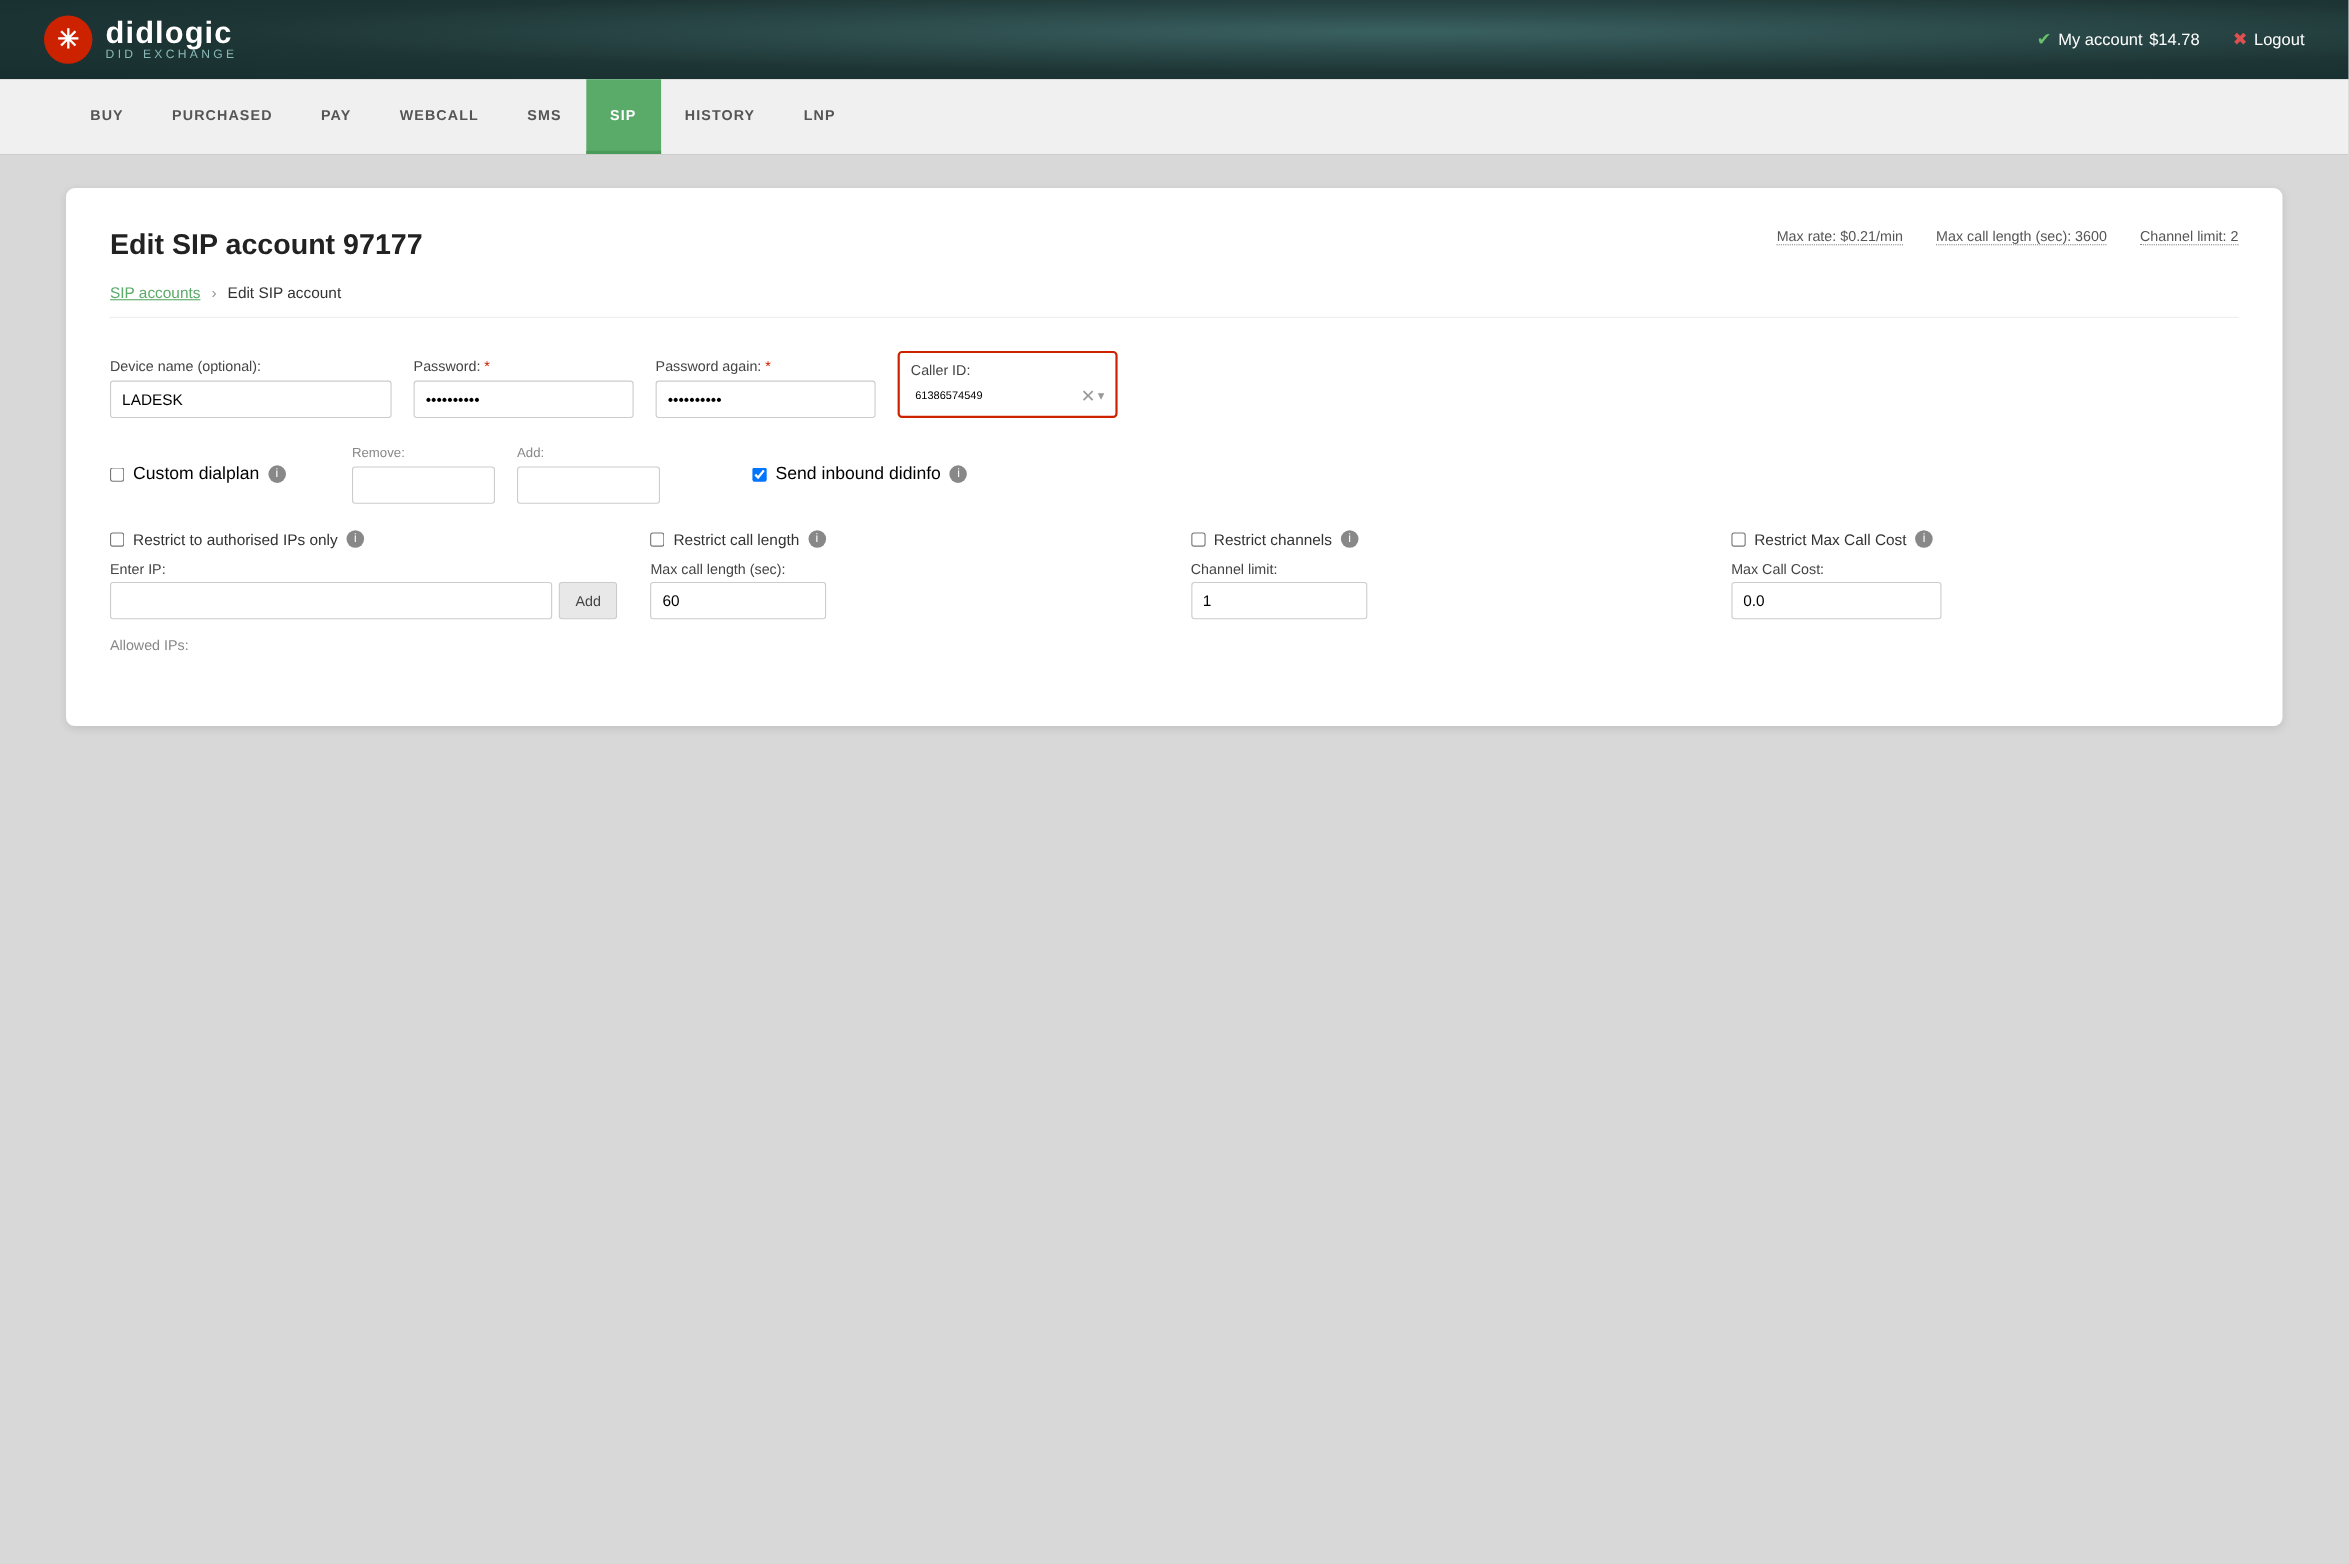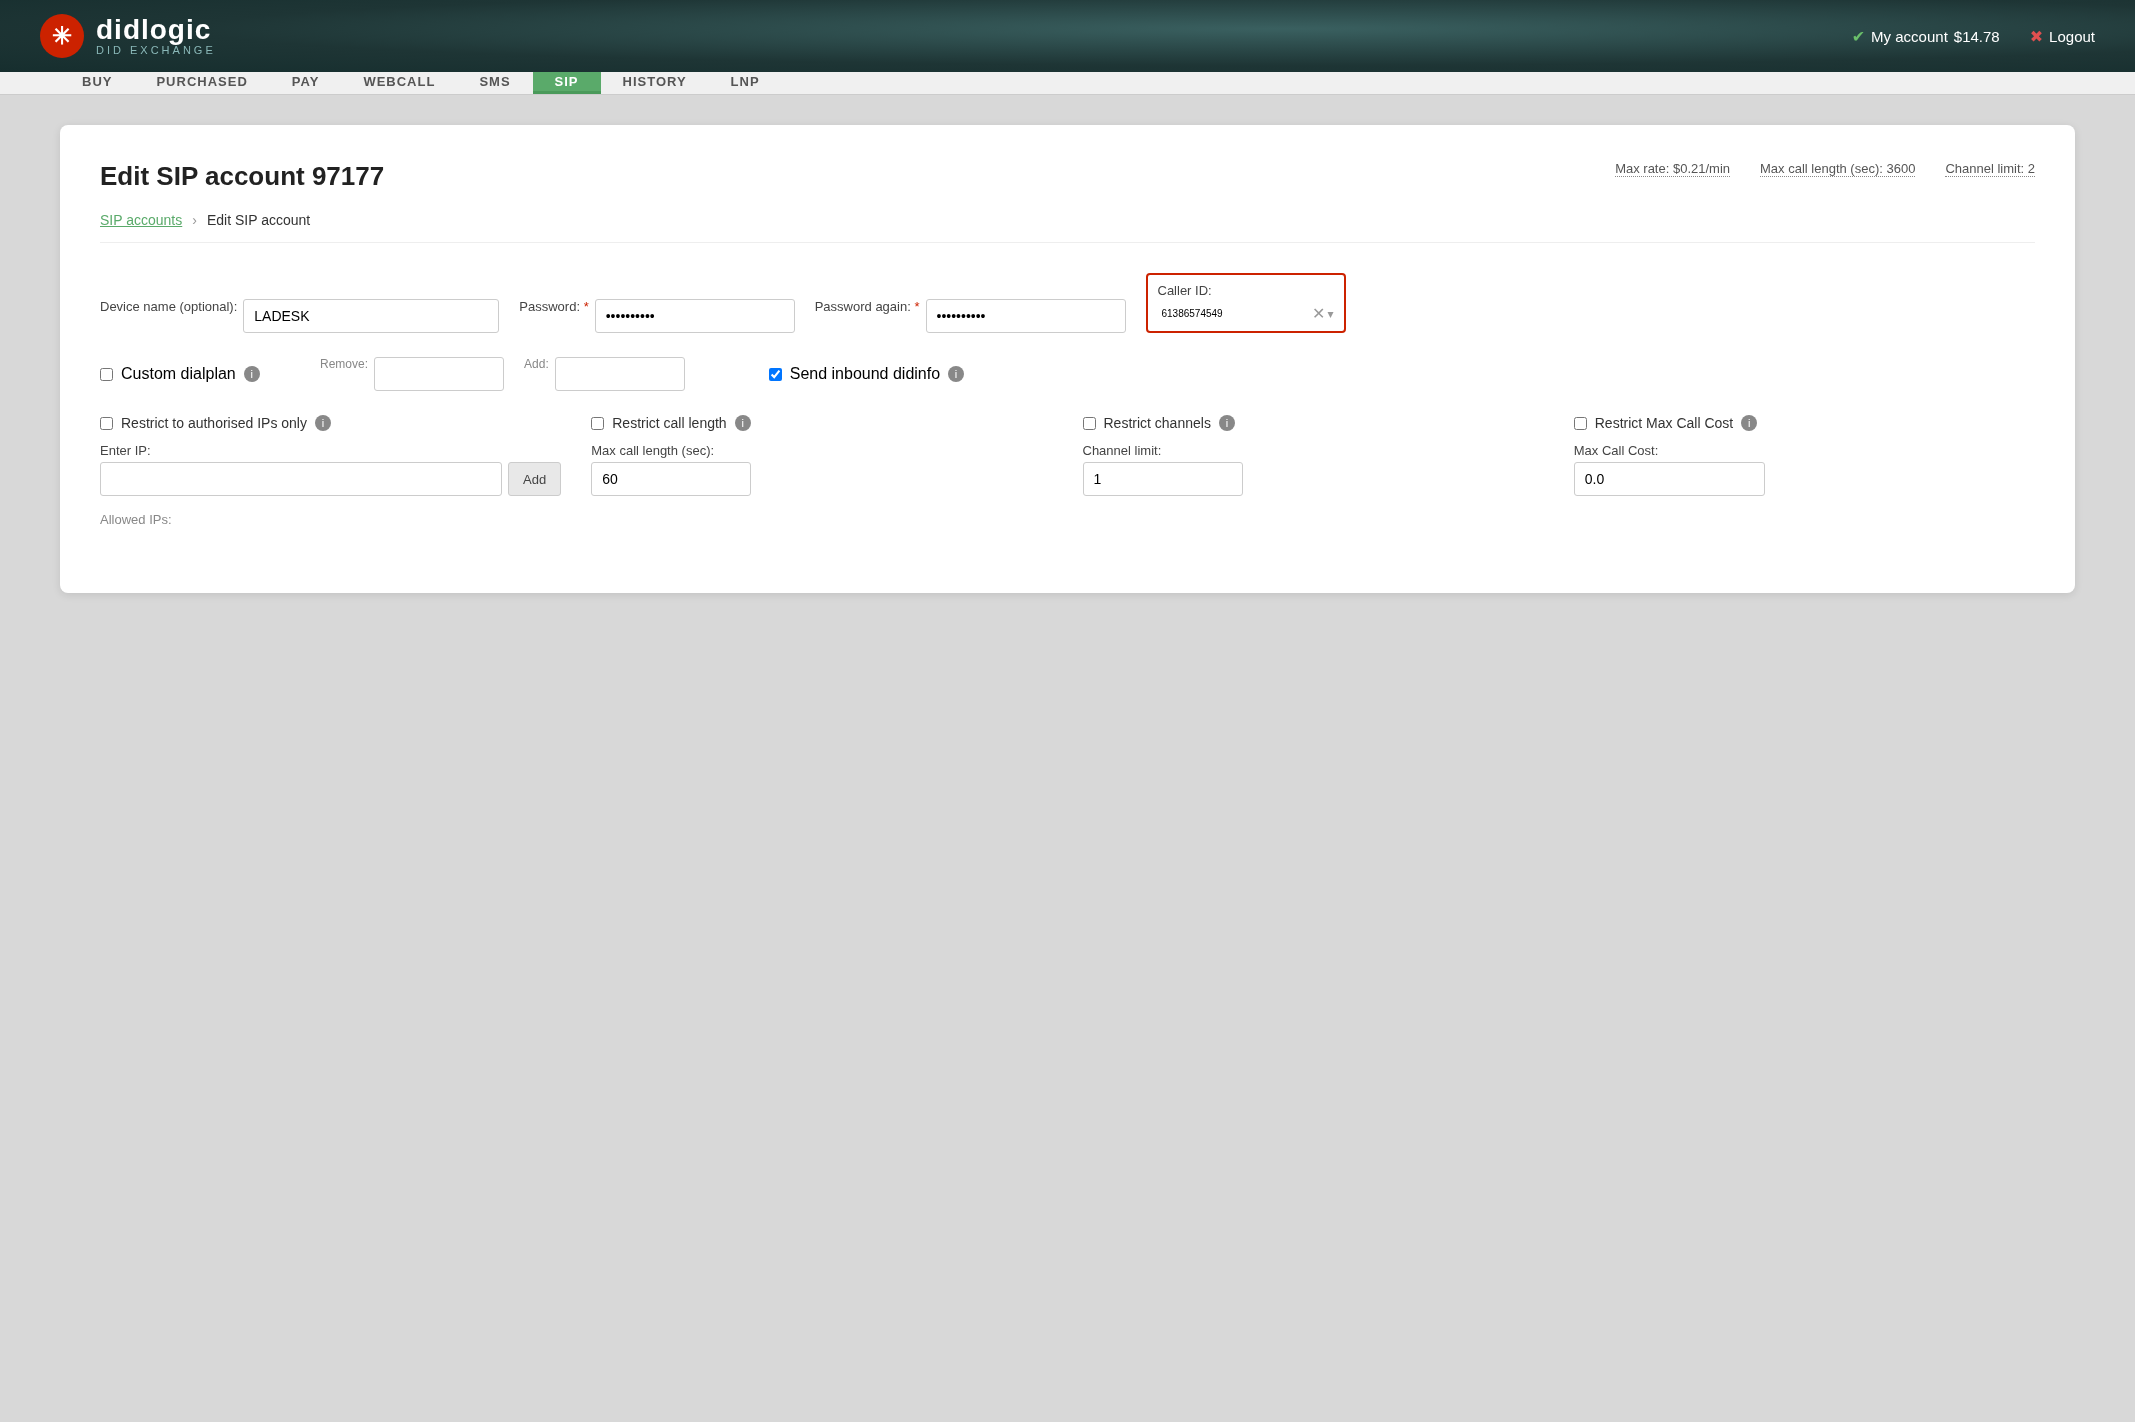--- a/index.html
+++ b/index.html
@@ -76,21 +76,21 @@
 
     
     .nav-bar {
       background: #f0f0f0;
       display: flex;
       gap: 0;
       padding: 0 60px;
       border-bottom: 1px solid #ccc;
     }
     .nav-item {
-      padding: 2px 22px;
+      padding: 25px 22px;
       font-size: 13px;
       font-weight: bold;
       color: #555;
       cursor: pointer;
       letter-spacing: 1px;
       border-bottom: 3px solid transparent;
     }
     .nav-item.active {
       background: #5aaa6a;
       color: white;
@@ -152,20 +152,21 @@
 
     
     .form-row {
       display: flex;
       gap: 20px;
       margin-bottom: 24px;
       align-items: flex-end;
     }
     .form-group {
       display: flex;
+      flex-direction: column;
       gap: 6px;
     }
     .form-group label {
       font-size: 13px;
       color: #444;
     }
     .form-group input[type="text"],
     .form-group input[type="password"],
     .form-group input[type="number"] {
       border: 1px solid #ccc;

